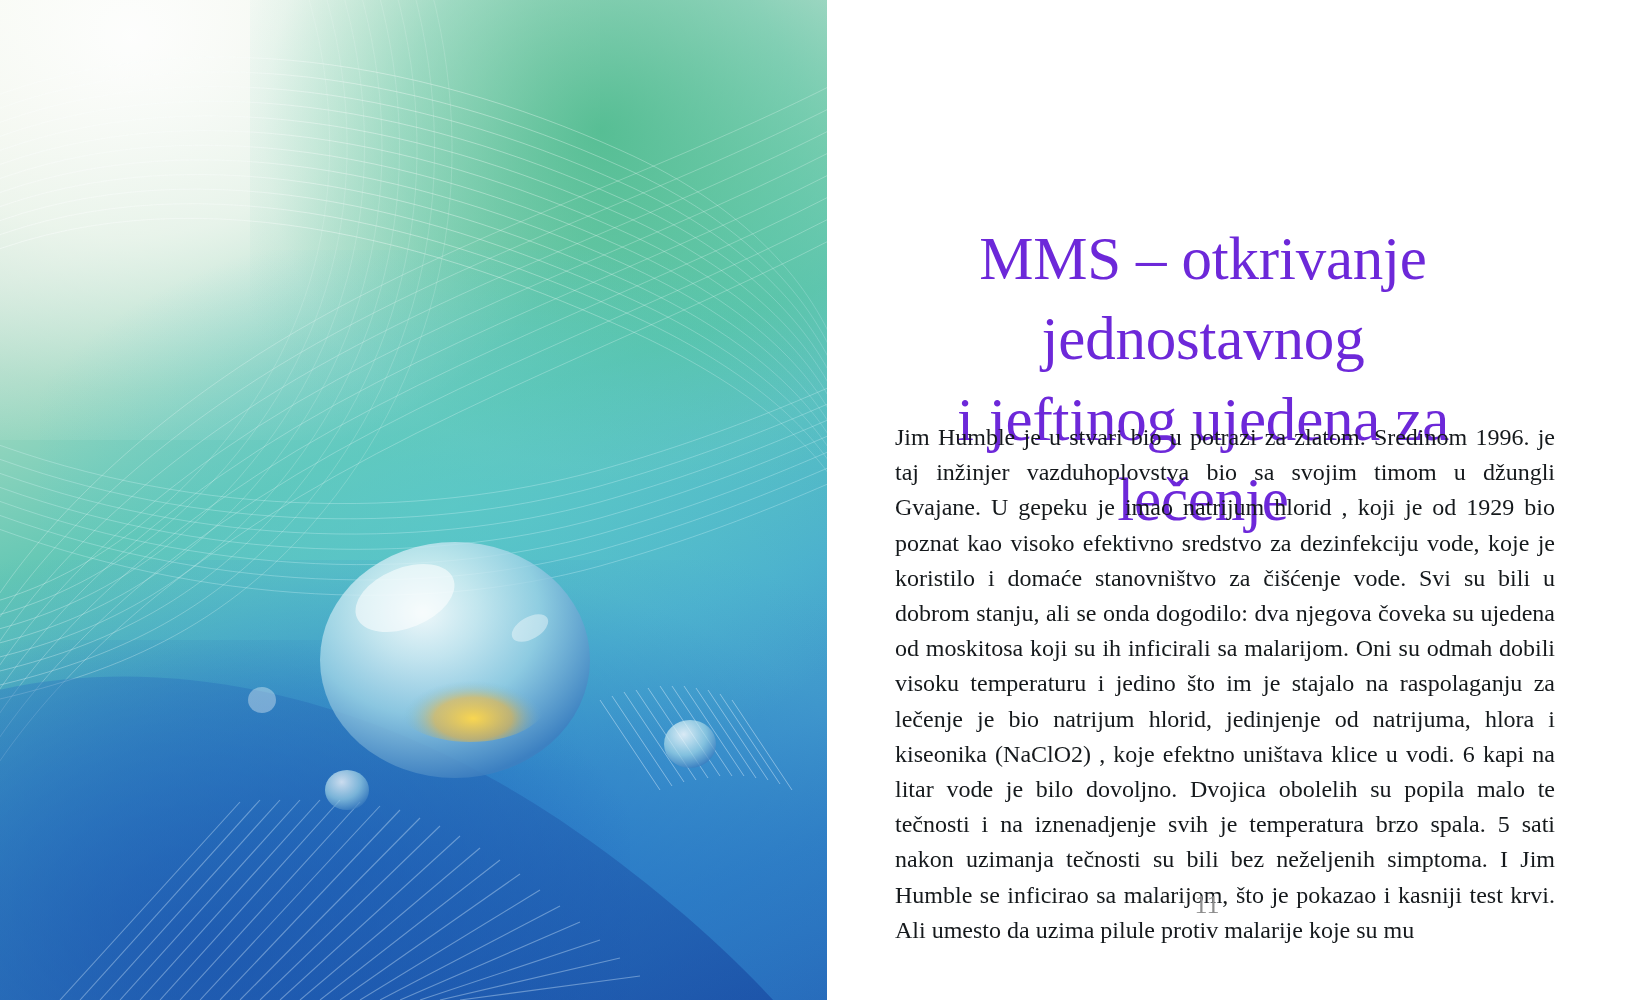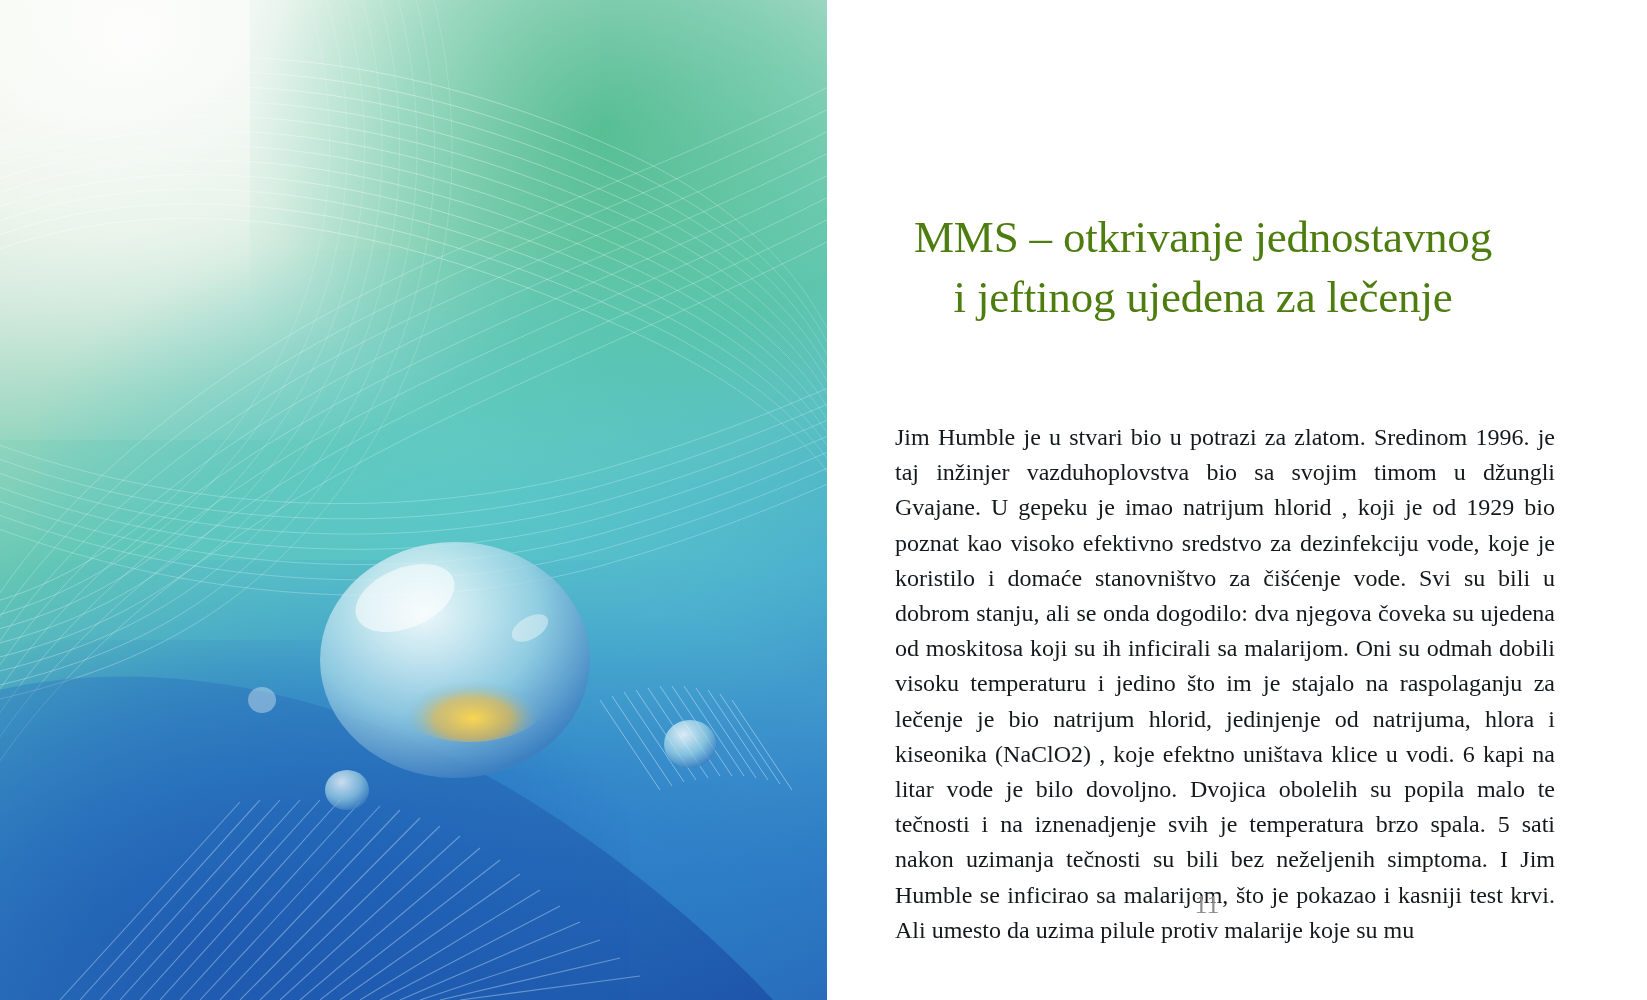--- a/index.html
+++ b/index.html
@@ -81,23 +81,23 @@
     width: 820px;
     height: 1000px;
     background: #ffffff;
   }
   .headline {
     position: absolute;
     left: 40px;
     top: 178px;
     width: 672px;
     text-align: center;
-    color: #4d7c0f;
-    font-family: "Liberation Serif", serif;
-    font-size: 45px;
+    color: #6d28d9;
+    font-family: "Liberation Serif", serif;
+    font-size: 61px;
     line-height: 1.32;
     font-weight: normal;
     letter-spacing: -0.2px;
   }
   .headline .l2 { display: block; }
 
   .body-text {
     position: absolute;
     left: 68px;
     top: 420px;

